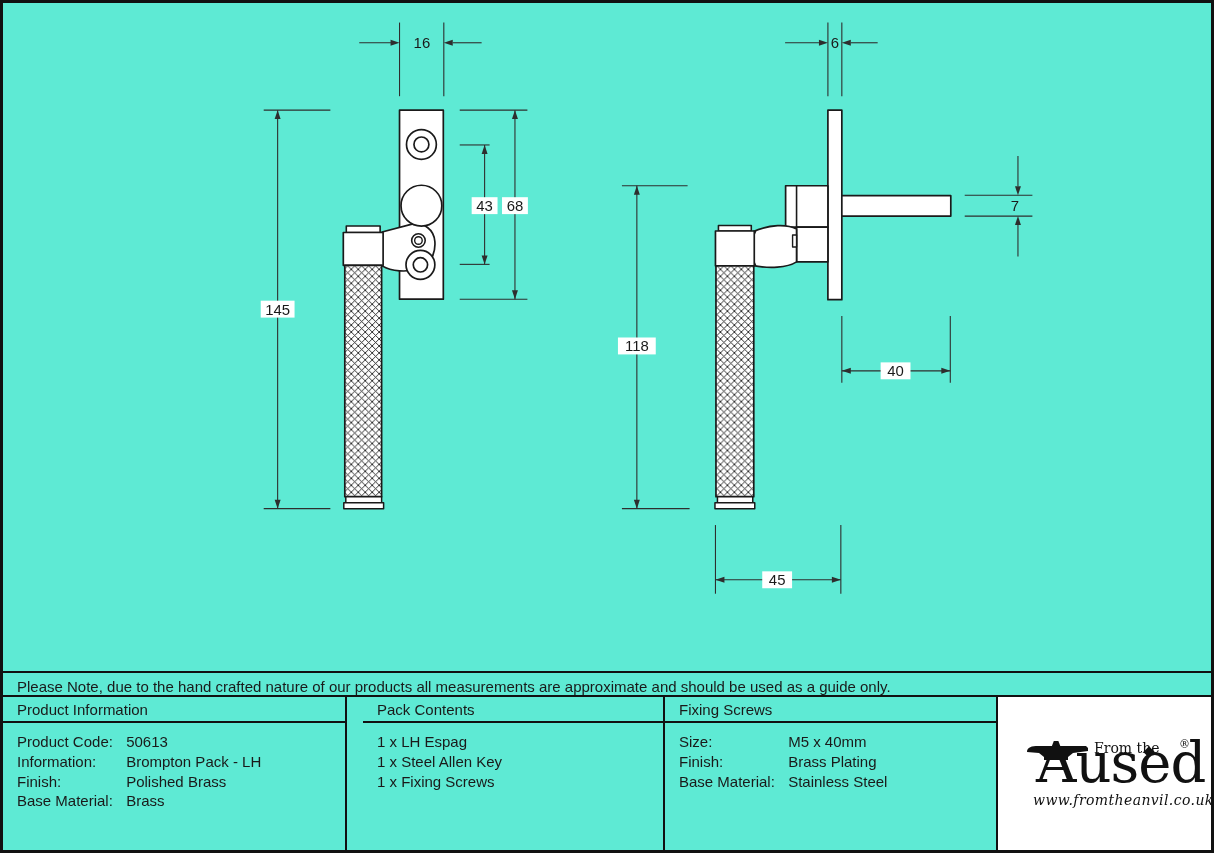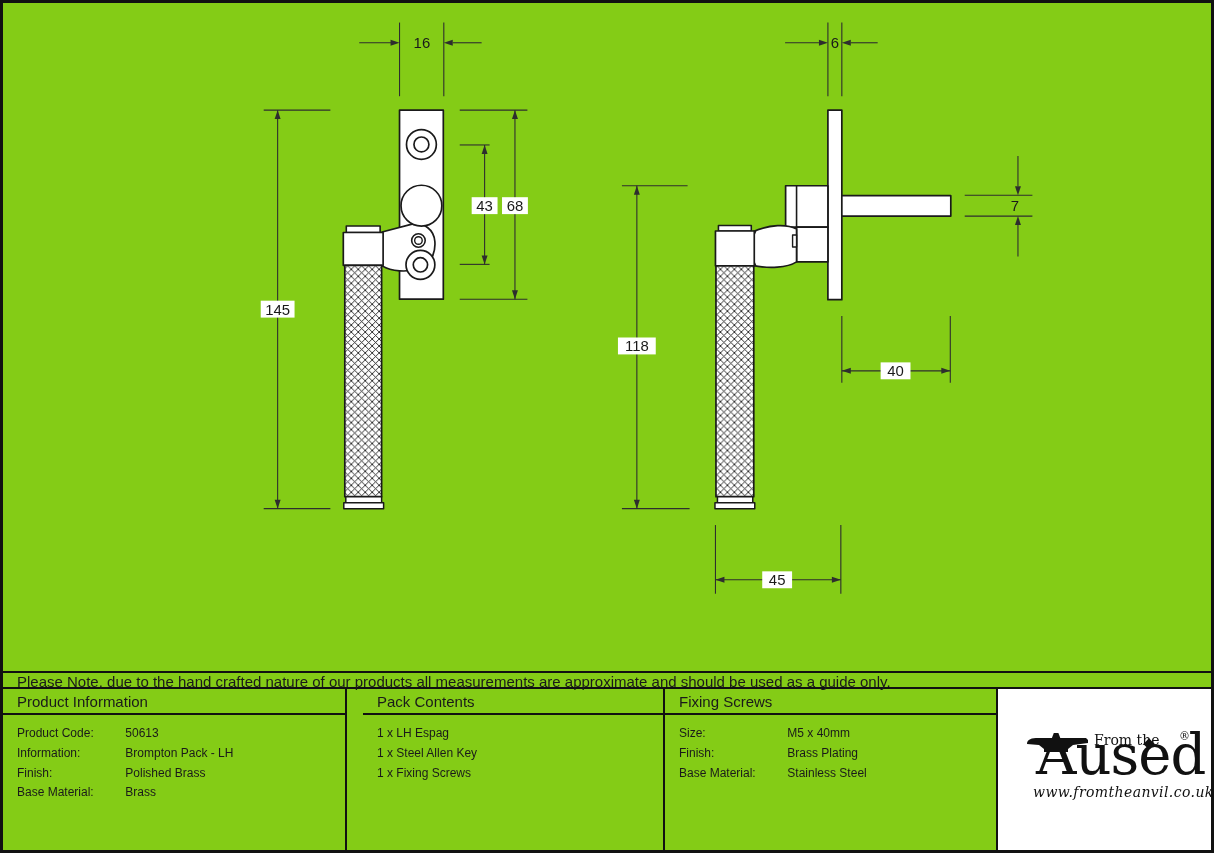--- a/index.html
+++ b/index.html
@@ -1,40 +1,40 @@
 <!DOCTYPE html>
 <html><head>
 <meta charset="utf-8">
 <style>
   html,body{margin:0;padding:0;background:#fff;}
   .sheet{
     width:1214px;height:853px;box-sizing:border-box;
-    border:3px solid #111;background:#84cc16;
+    border:3px solid #111;background:#5eead4;
     display:flex;flex-direction:column;
     font-family:"Liberation Sans",sans-serif;color:#1a1a1a;
     position:relative;overflow:hidden;
   }
   .drawing-area{height:668px;position:relative;}
   .drawing-area svg{display:block;}
   .dim-text{font:15px "Liberation Sans",sans-serif;fill:#1a1a1a;text-anchor:middle;}
   .note-row{
-    height:18px;box-sizing:border-box;
+    height:26px;box-sizing:border-box;
     border-top:2px solid #111;border-bottom:2px solid #111;
-    display:flex;align-items:flex-start;padding-left:14px;font-size:15px;
+    display:flex;align-items:flex-end;padding-left:14px;font-size:15px;
   }
   .spec-table{flex:1;display:flex;min-height:0;}
   .spec-col{box-sizing:border-box;border-right:2px solid #111;display:flex;flex-direction:column;}
   .col-product{width:344px;}
   .col-pack{width:318px;padding-left:16px;}
   .col-screws{width:333px;}
   .col-header{
     height:26px;box-sizing:border-box;border-bottom:2px solid #111;
     display:flex;align-items:center;padding-left:14px;font-size:15px;
   }
-  .col-body{padding:9px 4px 0 14px;font-size:12px;}
+  .col-body{padding:9px 4px 0 14px;font-size:15px;}
   .spec-row{line-height:19.8px;white-space:nowrap;}
   .spec-label{display:inline-block;width:105px;}
   .logo-box{flex:1;position:relative;background:#fff;}
   .logo-tagline{
     position:absolute;left:96px;top:43px;
     font-family:"DejaVu Serif","Liberation Serif",serif;font-size:14px;color:#111;
   }
   .logo-name{
     position:absolute;left:38px;top:38px;line-height:1;
     font-family:"DejaVu Serif","Liberation Serif",serif;font-size:56px;

